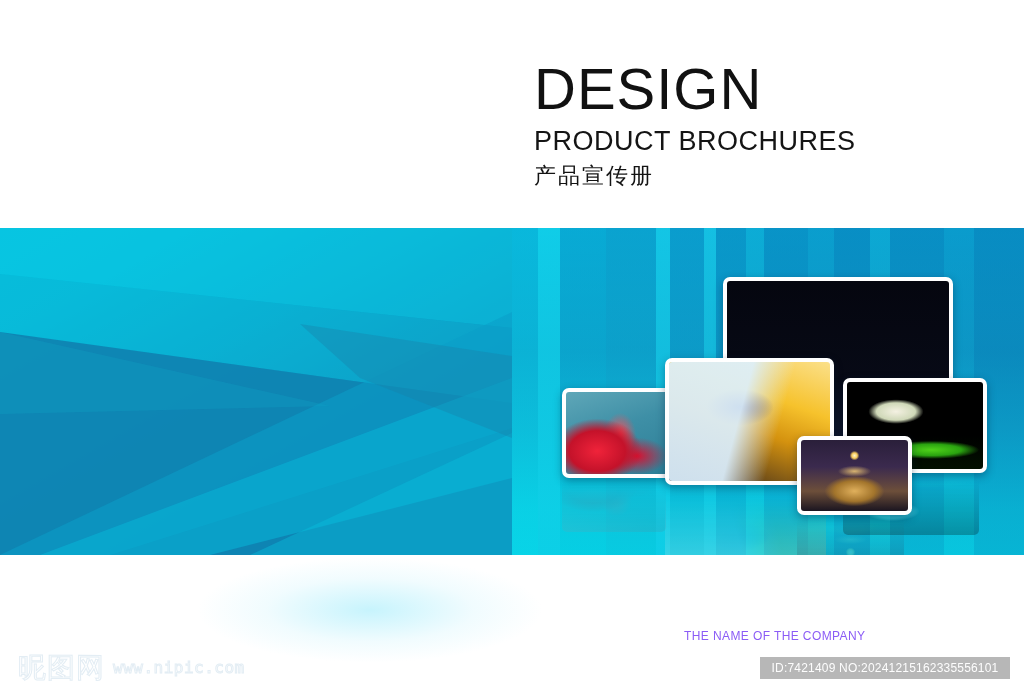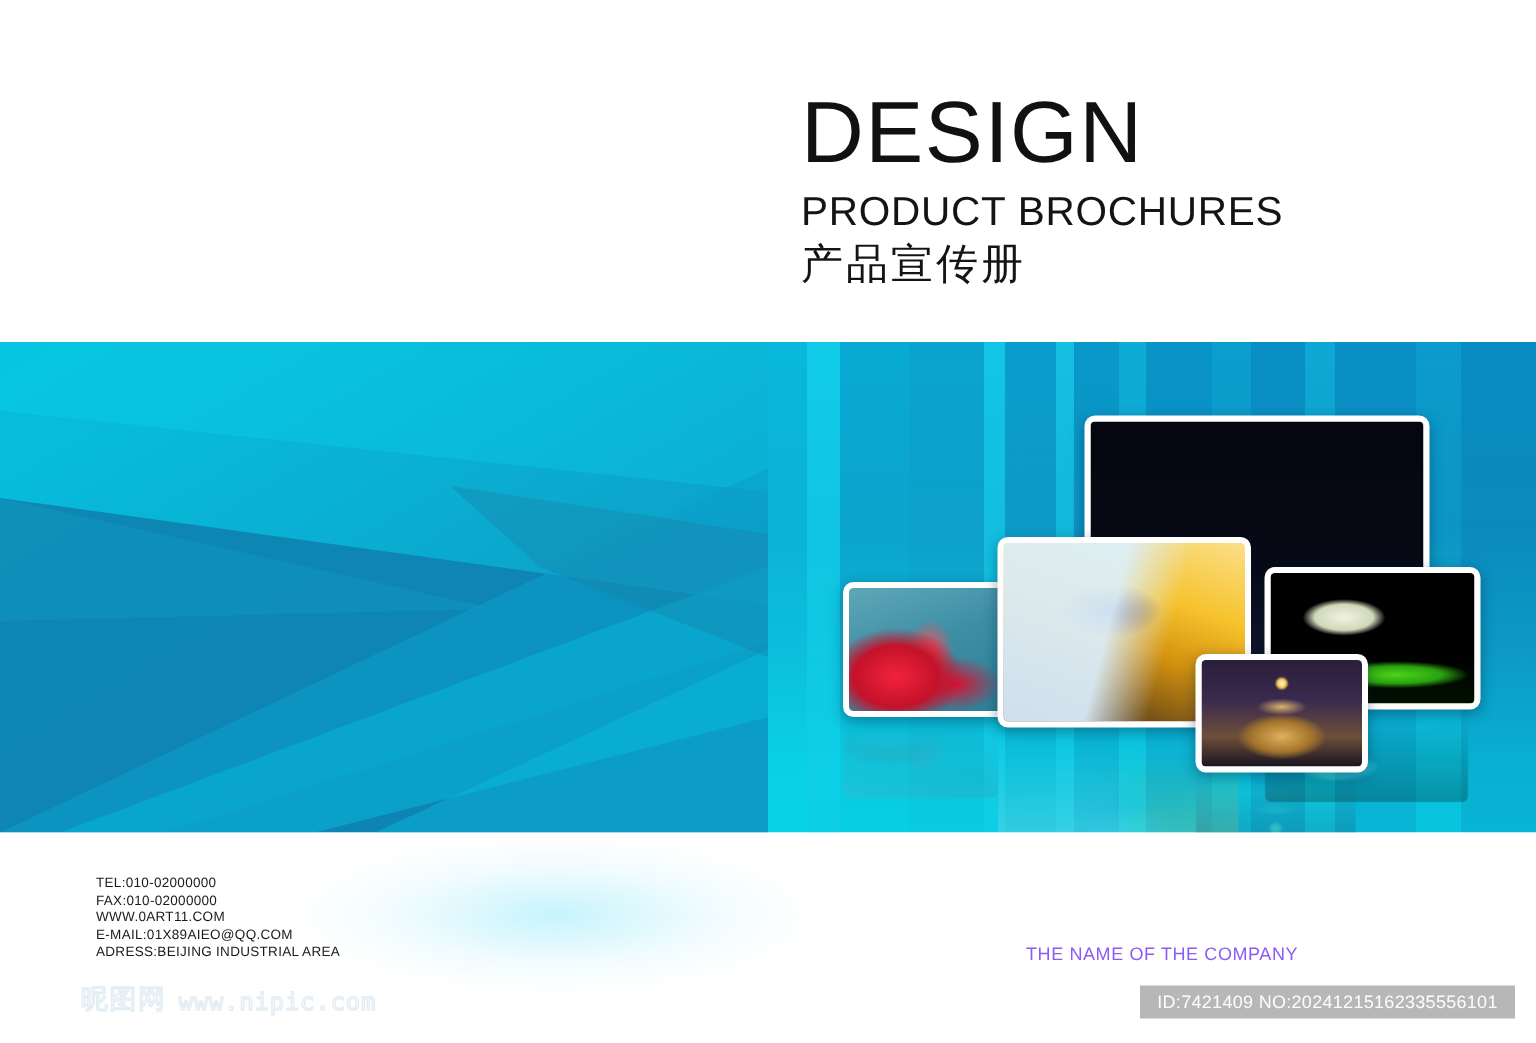--- a/index.html
+++ b/index.html
@@ -3,21 +3,21 @@
 <meta charset="utf-8">
 <style>
   html,body{margin:0;padding:0;background:#fff;}
   body{width:1024px;height:695px;overflow:hidden;font-family:"Liberation Sans","DejaVu Sans",sans-serif;}
   #page{position:relative;width:1024px;height:695px;background:#ffffff;overflow:hidden;border-radius:11px;}
 
   
   #title-block{position:absolute;left:534px;top:58px;width:460px;}
   #design-title{font-size:58px;line-height:62px;letter-spacing:1px;color:#111;font-weight:400;}
   #subtitle{font-size:27px;line-height:32px;letter-spacing:0.5px;color:#141414;font-weight:400;margin-top:5px;}
-  #cn-title{font-size:28px;line-height:34px;letter-spacing:2px;color:#141414;margin-top:2px;
+  #cn-title{font-size:22px;line-height:34px;letter-spacing:2px;color:#141414;margin-top:2px;
             font-family:"DejaVu Sans","Liberation Sans",sans-serif;}
 
   
   #art-panel{position:absolute;left:0;top:228px;width:1024px;height:327px;overflow:hidden;}
   #panel-left{position:absolute;left:0;top:0;width:512px;height:327px;overflow:hidden;
      background:linear-gradient(150deg,#04c2df 0%,#06bcdb 18%,#0aa7cd 42%,#0f8cbb 68%,#0d86b6 100%);}
   .poly{position:absolute;left:0;top:0;width:512px;height:327px;}
 
   #panel-right{position:absolute;left:512px;top:0;width:512px;height:327px;overflow:hidden;
      background:linear-gradient(180deg,#0a9ed0 0%,#0e8fc0 38%,#10a8cc 62%,#09cfe2 86%,#06d6e6 100%);}
@@ -63,22 +63,22 @@
       linear-gradient(180deg,#2a1f3a 0%,#3b2a4e 38%,#6d4f3a 72%,#1b1520 100%);}
 
   
   #glow{position:absolute;left:140px;top:540px;width:460px;height:140px;
         background:radial-gradient(ellipse 50% 50% at 50% 50%,rgba(180,240,252,.75) 0%,rgba(214,246,253,.35) 45%,rgba(255,255,255,0) 75%);}
   #contact{position:absolute;left:64px;top:583px;}
   #contact div{font-size:9px;line-height:11.6px;color:#1a1a1a;letter-spacing:.2px;white-space:nowrap;}
   #company{position:absolute;left:684px;top:629px;font-size:12px;letter-spacing:.4px;color:#8b5cf6;white-space:nowrap;}
 
   #watermark{position:absolute;left:18px;top:655px;display:flex;align-items:center;gap:8px;}
-  #wm-cn{font-size:18px;line-height:26px;letter-spacing:1px;color:rgba(255,255,255,0);
-         -webkit-text-stroke:1px #e3edf4;font-family:Liberation Mono, monospace;margin-left:36px;}
+  #wm-cn{font-size:28px;line-height:26px;letter-spacing:1px;color:rgba(255,255,255,0);
+         -webkit-text-stroke:1px #e3edf4;font-family:Liberation Sans, sans-serif;}
   #wm-url{font-size:16px;line-height:22px;letter-spacing:.5px;color:rgba(255,255,255,0);
           -webkit-text-stroke:1px #e3edf4;font-family:"DejaVu Sans Mono","Liberation Mono",monospace;}
   #id-badge{position:absolute;left:760px;top:657px;width:250px;height:22px;background:#b7b7b7;
             display:flex;align-items:center;justify-content:center;}
   #id-badge span{font-size:12px;color:#fdfdfd;letter-spacing:.2px;white-space:nowrap;text-align:right;}
 </style>
 </head>
 <body>
 
 <div id="page">
@@ -162,27 +162,20 @@
 
     <div class="frame" style="left:797px;top:208px;width:107px;height:71px;">
       <div class="shot">
           <div class="art-space"></div>
         </div>
     </div>
   </div>
 
   <div id="glow"></div>
 
-  <div id="contact">
-    <div>TEL:010-02000000</div>
-    <div>FAX:010-02000000</div>
-    <div>WWW.0ART11.COM</div>
-    <div>E-MAIL:01X89AIEO@QQ.COM</div>
-    <div>ADRESS:BEIJING INDUSTRIAL AREA</div>
-  </div>
 
   <div id="company">THE NAME OF THE COMPANY</div>
 
   <div id="watermark">
     <div id="wm-cn">昵图网</div>
     <div id="wm-url">www.nipic.com</div>
   </div>
 
   <div id="id-badge">
     <span>ID:7421409 NO:20241215162335556101</span>

